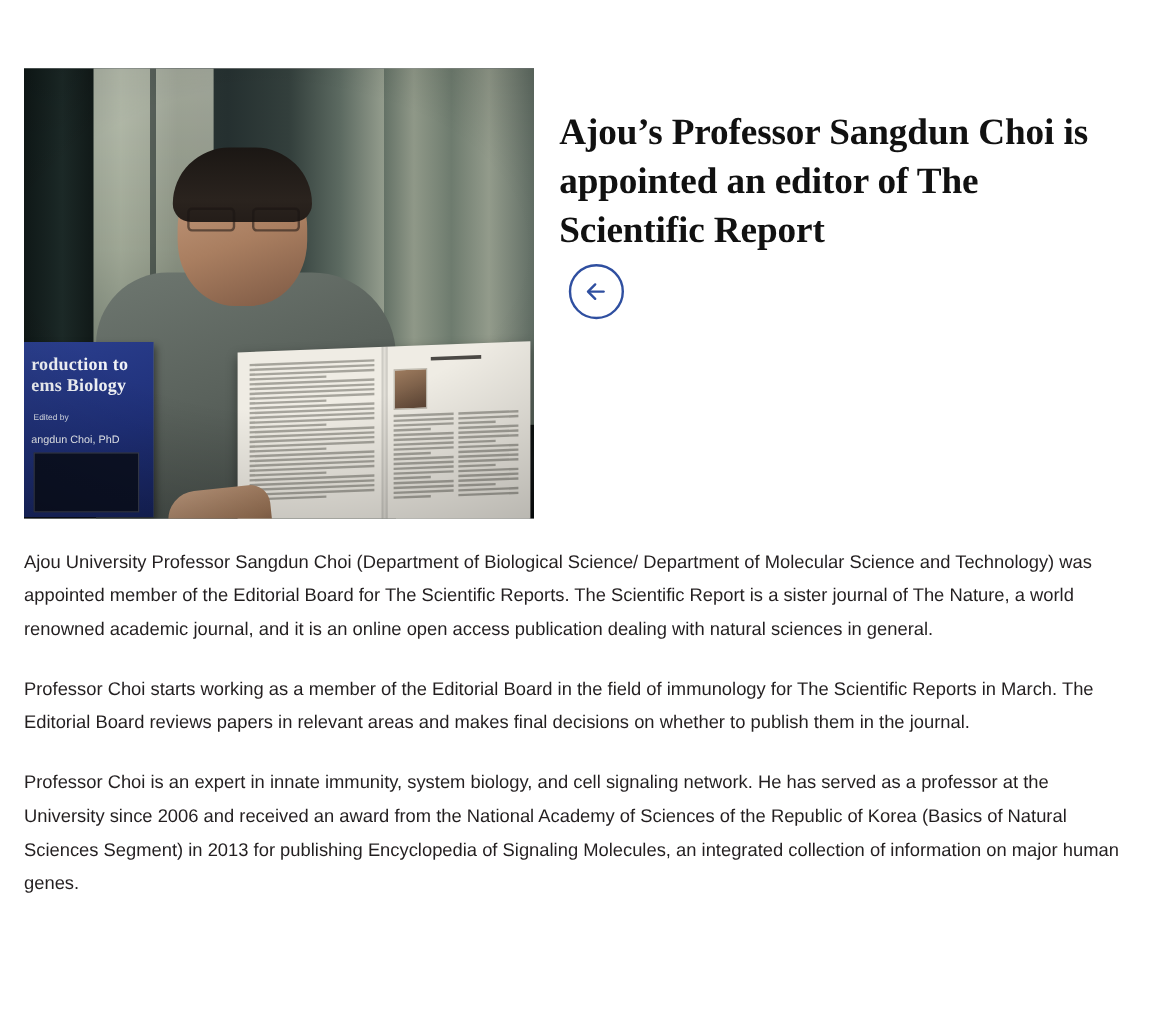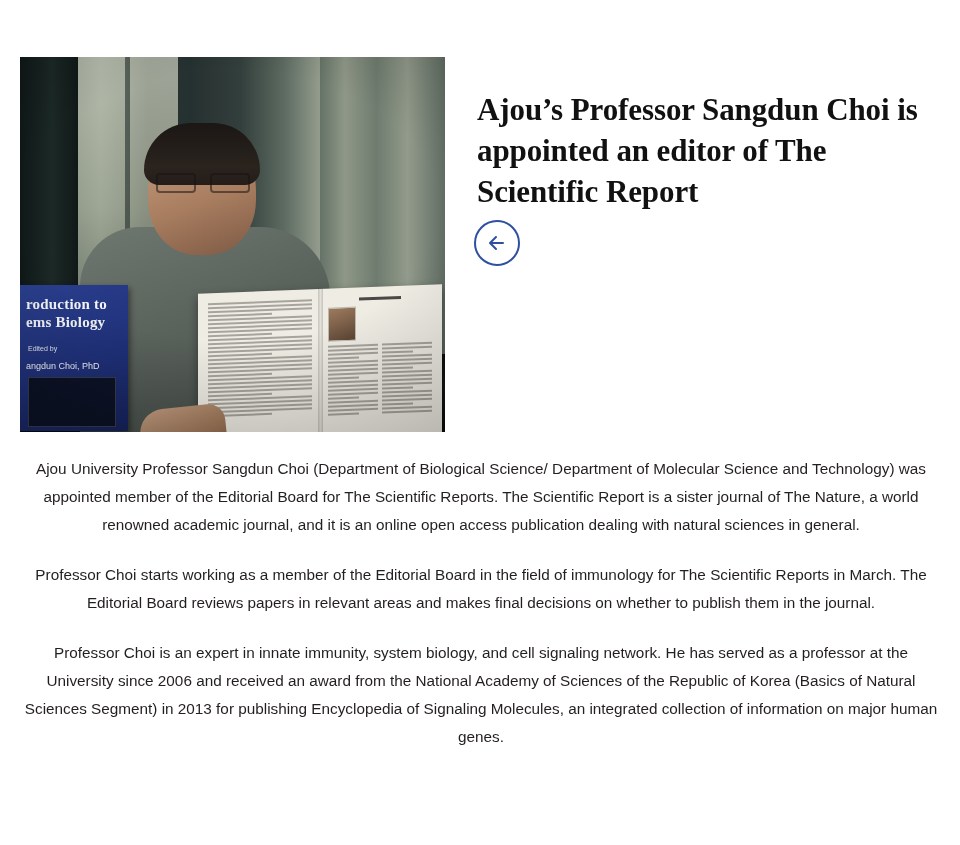--- a/index.html
+++ b/index.html
@@ -209,21 +209,21 @@
   .photo .shadow {
     position: absolute;
     inset: 0;
     background: radial-gradient(120% 90% at 50% 40%, rgba(0,0,0,0) 40%, rgba(0,0,0,.35) 100%);
     pointer-events: none;
   }
 
   
   .headline {
     position: absolute;
-    left: 477px;
+    left: 466px;
     top: 68px;
     width: 470px;
     font-family: "Liberation Serif", serif;
     font-weight: 700;
     font-size: 31px;
     line-height: 41px;
     color: #111111;
     letter-spacing: -0.1px;
   }
 
@@ -246,21 +246,20 @@
     position: absolute;
     left: 20px;
     top: 455px;
     width: 922px;
     font-size: 15.3px;
     line-height: 28px;
     color: #231f20;
   }
   .article p {
     margin: 0 0 22px 0;
-    text-align: center;
   }
   .article p:last-child { margin-bottom: 0; }
 </style>
 </head>
 <body>
 
 <div class="page">
 
   <div class="top">
 

